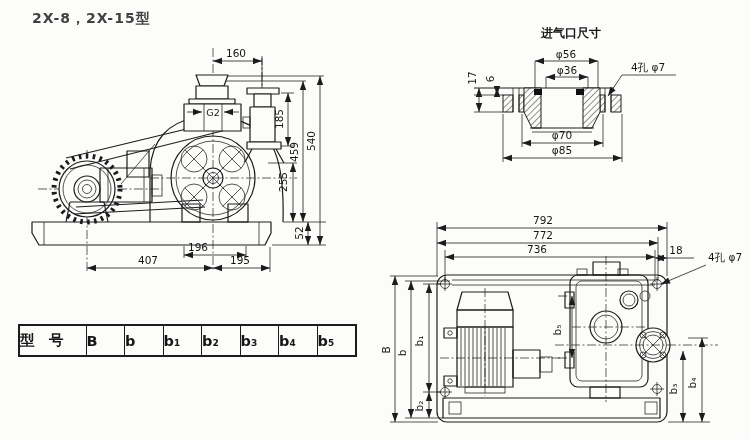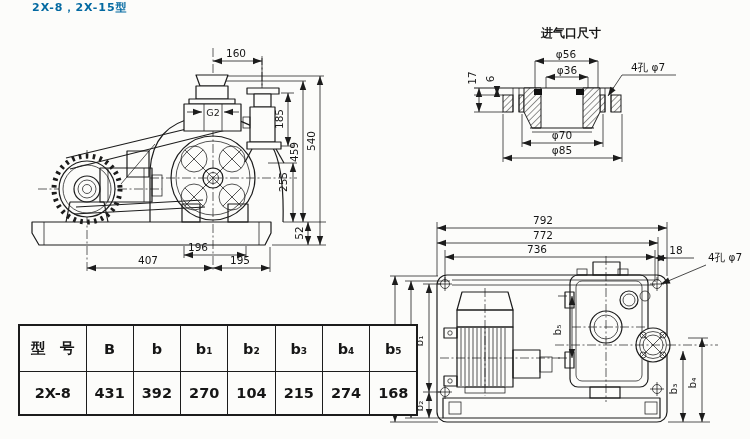--- a/index.html
+++ b/index.html
@@ -1,34 +1,34 @@
 <!DOCTYPE html>
 <html><head>
 <meta charset="utf-8">
 <style>
   html,body{margin:0;padding:0;background:#e8e8e6;}
   .sheet{position:relative;width:750px;height:439px;background:#fcfcfa;overflow:hidden;
          font-family:"DejaVu Sans","Liberation Sans",sans-serif;}
-  .title{position:absolute;left:32px;top:0;font-size:11px;font-weight:600;color:#0369a1;letter-spacing:1px;}
+  .title{position:absolute;left:32px;top:10px;font-size:14px;font-weight:600;color:#404040;letter-spacing:1px;}
   svg{position:absolute;left:0;top:0;}
   svg text{font-family:"DejaVu Sans","Liberation Sans",sans-serif;font-size:10.5px;fill:#161616;}
   svg text.big{font-size:12px;font-weight:600;}
   svg text.sm{font-size:9.5px;}
   .ln{stroke:#1c1c1c;stroke-width:1.2;fill:none;stroke-linejoin:round;}
   .lnf{stroke:#1c1c1c;stroke-width:1.2;fill:#fcfcfa;stroke-linejoin:round;}
   .lt{stroke:#1c1c1c;stroke-width:0.75;fill:none;}
   .dim{stroke:#1c1c1c;stroke-width:0.8;fill:none;}
   .cl{stroke:#1c1c1c;stroke-width:0.7;fill:none;stroke-dasharray:9 2.5 2 2.5;}
   .hat{fill:url(#h45);stroke:#1c1c1c;stroke-width:1;}
   .teeth{stroke:#1c1c1c;stroke-width:5;fill:none;stroke-dasharray:2.6 4.4;}
   .blk{fill:#111;stroke:none;}
   
   .dimtable{position:absolute;left:18px;top:324px;border-collapse:collapse;table-layout:fixed;background:#fcfcfa;}
-  .dimtable td{border:1.4px solid #1c1c1c;text-align:center;vertical-align:middle;
-               font-size:14.5px;font-weight:700;color:#161616;padding:8px;margin-left:40px;}
+  .dimtable td{border:1.4px solid #1c1c1c;vertical-align:middle;
+               font-size:14.5px;font-weight:700;color:#161616;padding:0;margin-left:40px;}
   .dimtable tr.hd td{height:29px;}
   .dimtable tr.rw td{height:26px;}
   .dimtable{border:2.5px solid #1c1c1c;}
 </style>
 </head>
 <body>
 
 <div class="sheet">
 
   <div class="title">2X-8，2X-15型</div>
@@ -396,26 +396,16 @@
       <tr class="hd">
         <td>型　号</td>
         <td>B</td>
         <td>b</td>
         <td>b₁</td>
         <td>b₂</td>
         <td>b₃</td>
         <td>b₄</td>
         <td>b₅</td>
       </tr>
-      <tr class="rw">
-        <td>2X-8</td>
-        <td>431</td>
-        <td>392</td>
-        <td>270</td>
-        <td>104</td>
-        <td>215</td>
-        <td>274</td>
-        <td>168</td>
-      </tr>
     </tbody>
   </table>
 
 </div>
 
 </body></html>

